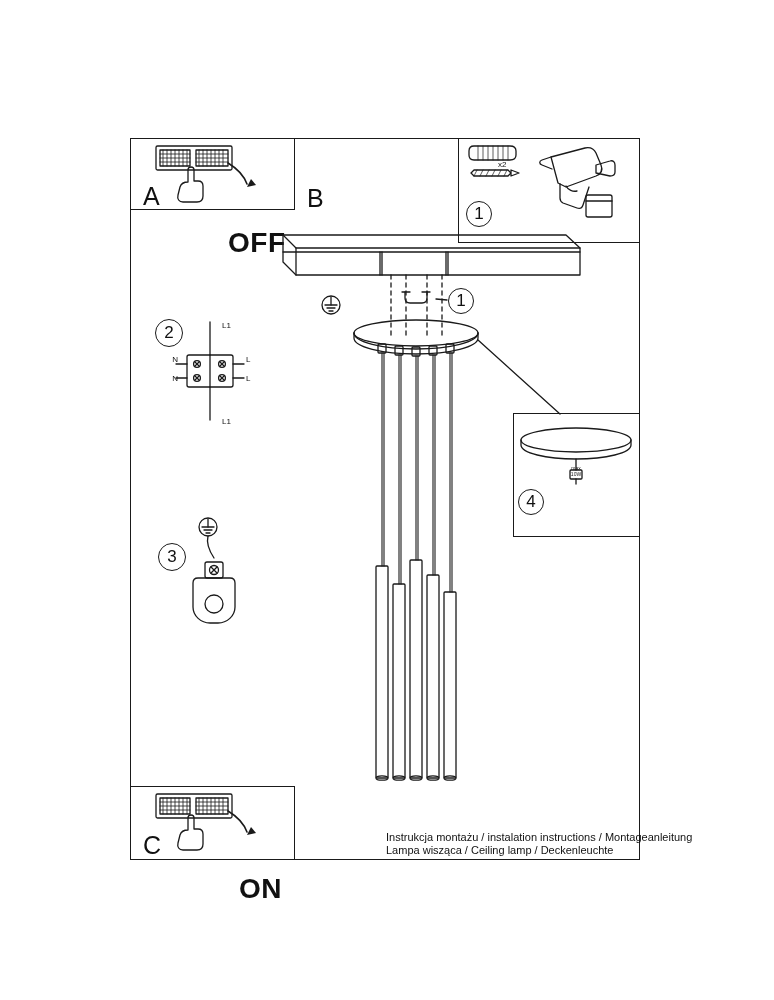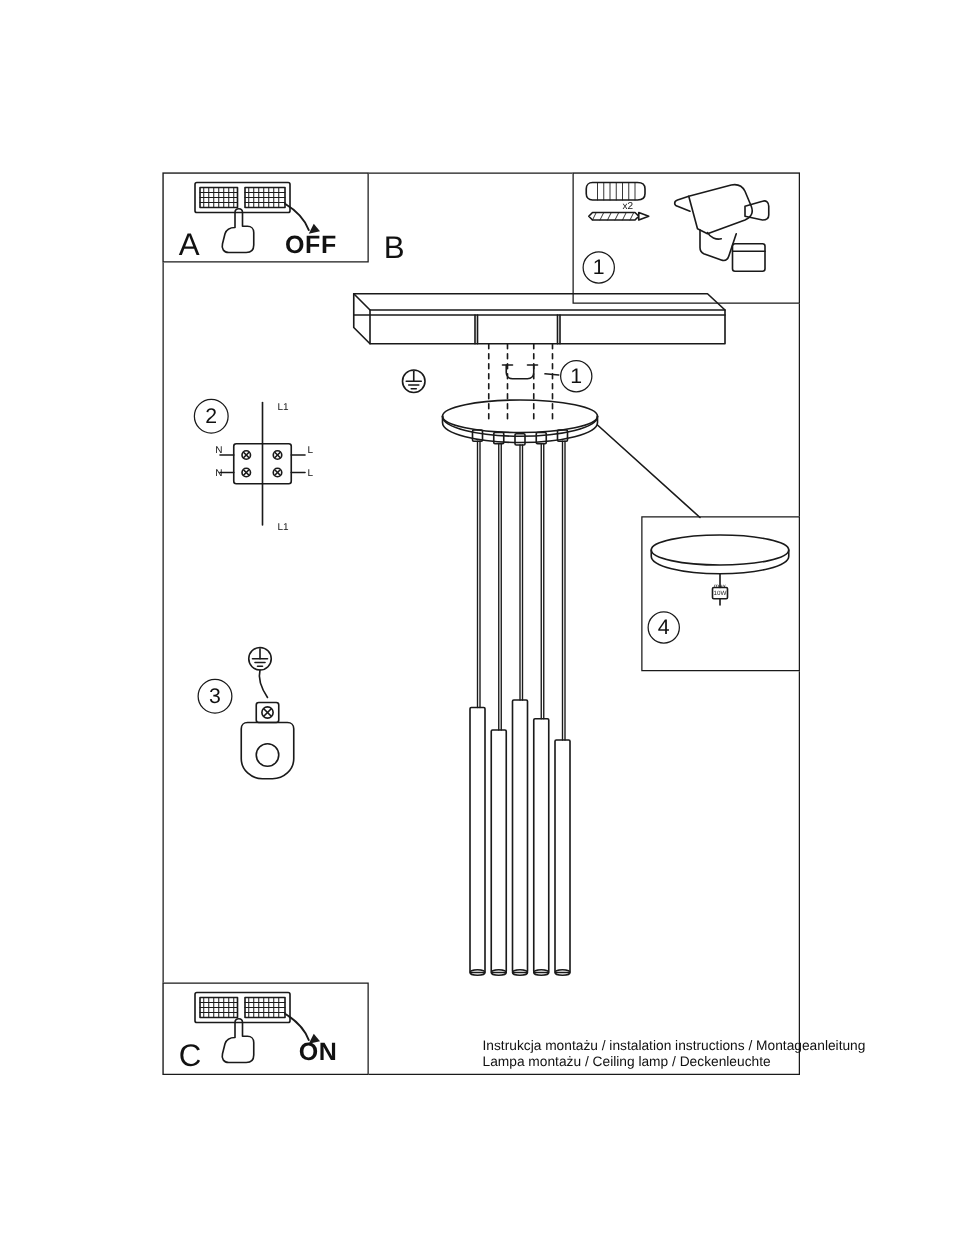--- a/index.html
+++ b/index.html
@@ -39,23 +39,24 @@
     position: absolute;
     font-family: "Liberation Sans", sans-serif;
     color: #111111;
     white-space: nowrap;
   }
   .big-letter {
     font-size: 25px;
     font-weight: 400;
   }
   .state-word {
-    font-size: 20px;
+    font-size: 28px;
     font-weight: 700;
     letter-spacing: 0.5px;
+    margin-top: 42px;
   }
   .circle-num {
     position: absolute;
     border: 1.6px solid #1a1a1a;
     border-radius: 50%;
     background: #ffffff;
     display: flex;
     align-items: center;
     justify-content: center;
     font-size: 17px;
@@ -98,21 +99,21 @@
   <div class="lbl state-word" style="left:239px; top:831px;">ON</div>
 
   <div class="box" style="left:513px; top:413px; width:127px; height:124px;"></div>
   <div class="circle-num" style="left:518px; top:489px; width:26px; height:26px;">4</div>
 
   <div class="circle-num" style="left:448px; top:288px; width:26px; height:26px;">1</div>
   <div class="circle-num" style="left:155px; top:319px; width:28px; height:28px;">2</div>
   <div class="circle-num" style="left:158px; top:543px; width:28px; height:28px;">3</div>
 
   <div class="footer-text" style="left:386px; top:831px;">Instrukcja montażu / instalation instructions / Montageanleitung</div>
-  <div class="footer-text" style="left:386px; top:844px;">Lampa montażu / Ceiling lamp / Deckenleuchte</div>
+  <div class="footer-text" style="left:386px; top:844px;">Lampa wisząca / Ceiling lamp / Deckenleuchte</div>
 
   <svg class="ov" viewBox="0 0 774 1000" xmlns="http://www.w3.org/2000/svg">
     <g fill="none" stroke="#1a1a1a" stroke-width="1.3" stroke-linecap="round" stroke-linejoin="round">
 
       <g>
         <rect x="156" y="146" width="76" height="24" rx="1.5"></rect>
         <rect x="160" y="150" width="30" height="16"></rect>
         <rect x="196" y="150" width="32" height="16"></rect>
         <g stroke-width="0.8">
           <line x1="163" y1="150" x2="163" y2="166"></line>

